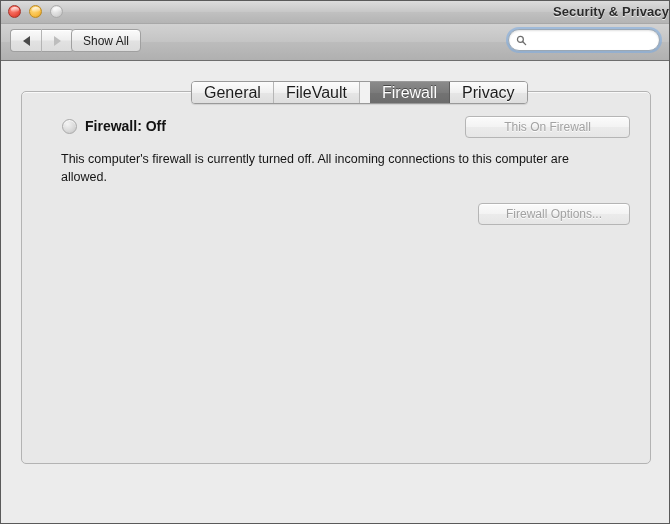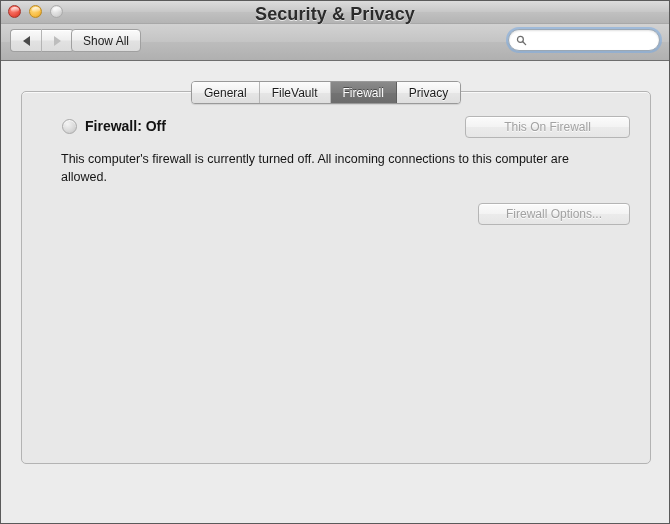--- a/index.html
+++ b/index.html
@@ -27,22 +27,22 @@
   
   #titlebar {
     position: relative;
     height: 22px;
     background: linear-gradient(to bottom, #dcdcdc 0%, #c8c8c8 48%, #c0c0c0 52%, #b4b4b4 100%);
     border-bottom: 1px solid #a8a8a8;
   }
   #window-title {
     position: absolute;
     left: 0; right: 0; top: 3px;
-    text-align: center;
-    font-size: 18px;
+    text-align: right;
+    font-size: 13px;
     font-weight: bold;
     color: #2b2b2b;
     text-shadow: 0 1px 0 rgba(255,255,255,0.7);
     letter-spacing: 0.1px;
   }
   .traffic-lights {
     position: absolute;
     left: 7px;
     top: 4px;
     display: flex;
@@ -188,32 +188,33 @@
     background: #f2f2f2;
     z-index: 3;
   }
   .tab {
     height: 100%;
     box-sizing: border-box;
     padding: 0 12px;
     display: flex;
     align-items: center;
     justify-content: center;
-    font-size: 12px;
+    font-size: 16px;
     color: #1c1c1c;
     background: linear-gradient(to bottom, #fcfcfc 0%, #f0f0f0 50%, #e6e6e6 51%, #dedede 100%);
     border-right: 1px solid #b6b6b6;
     text-shadow: 0 1px 0 rgba(255,255,255,0.8);
   }
   .tab:last-child { border-right: none; }
   .tab.selected {
     background: linear-gradient(to bottom, #8a8a8a 0%, #7b7b7b 50%, #737373 51%, #6c6c6c 100%);
     color: #ffffff;
     text-shadow: 0 -1px 0 rgba(0,0,0,0.45);
     border-right: 1px solid #5e5e5e;
+    margin-left: 10px;
   }
 
   
   #content-box {
     position: absolute;
     left: 20px;
     top: 30px;
     width: 630px;
     height: 373px;
     box-sizing: border-box;

